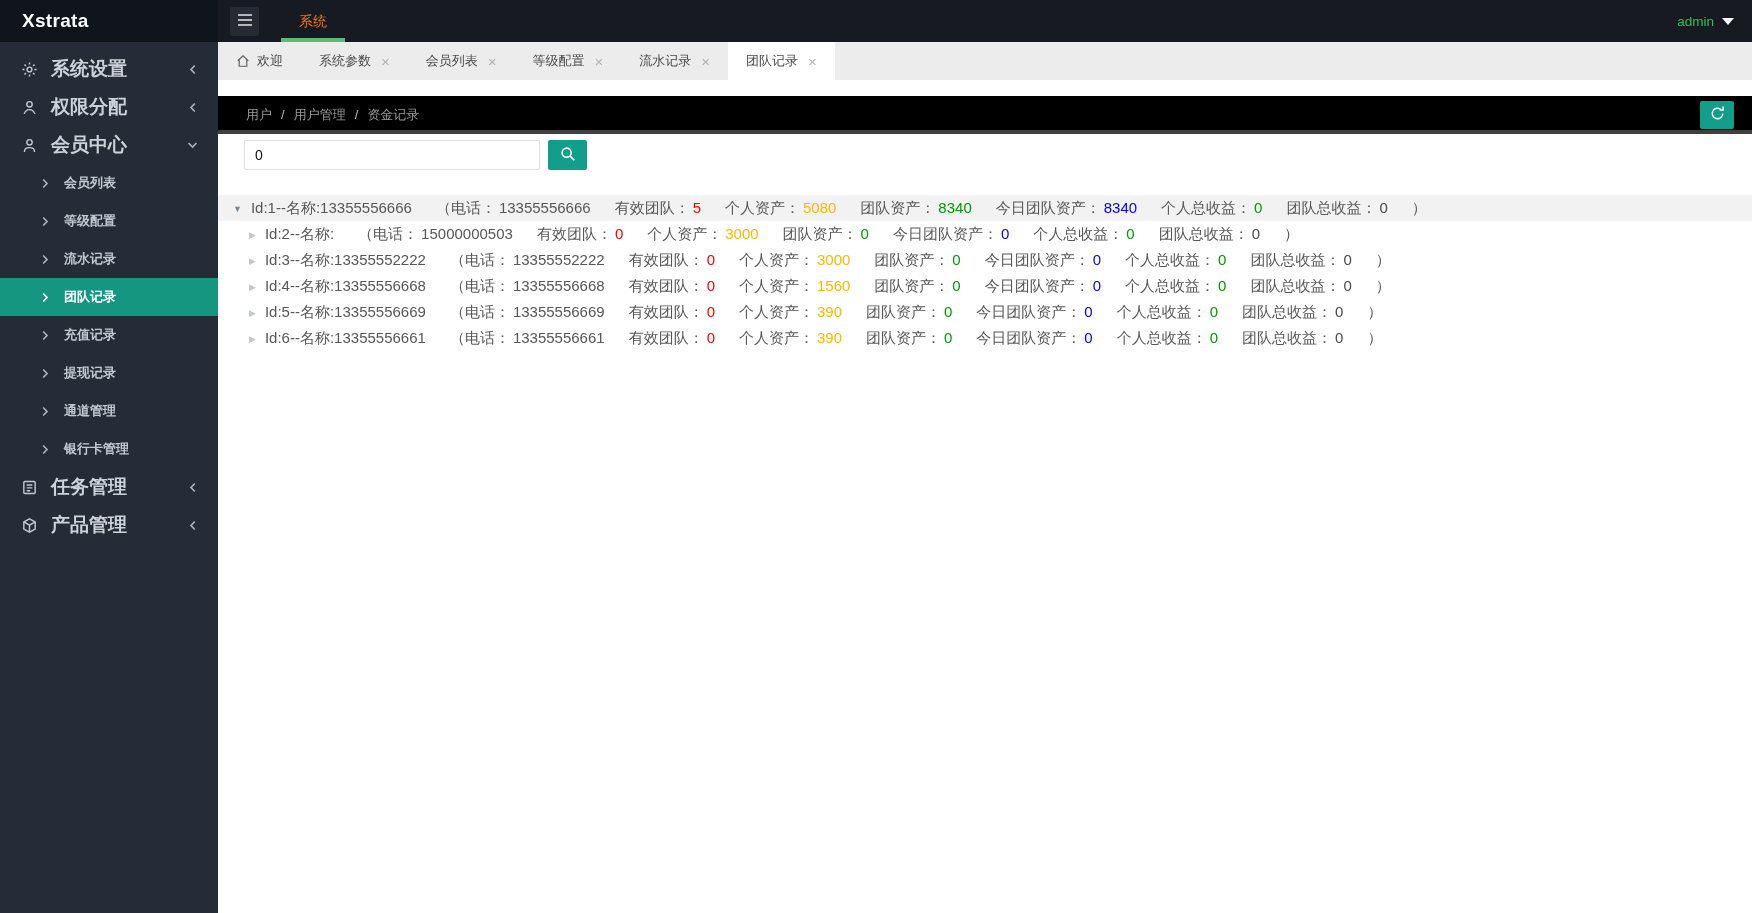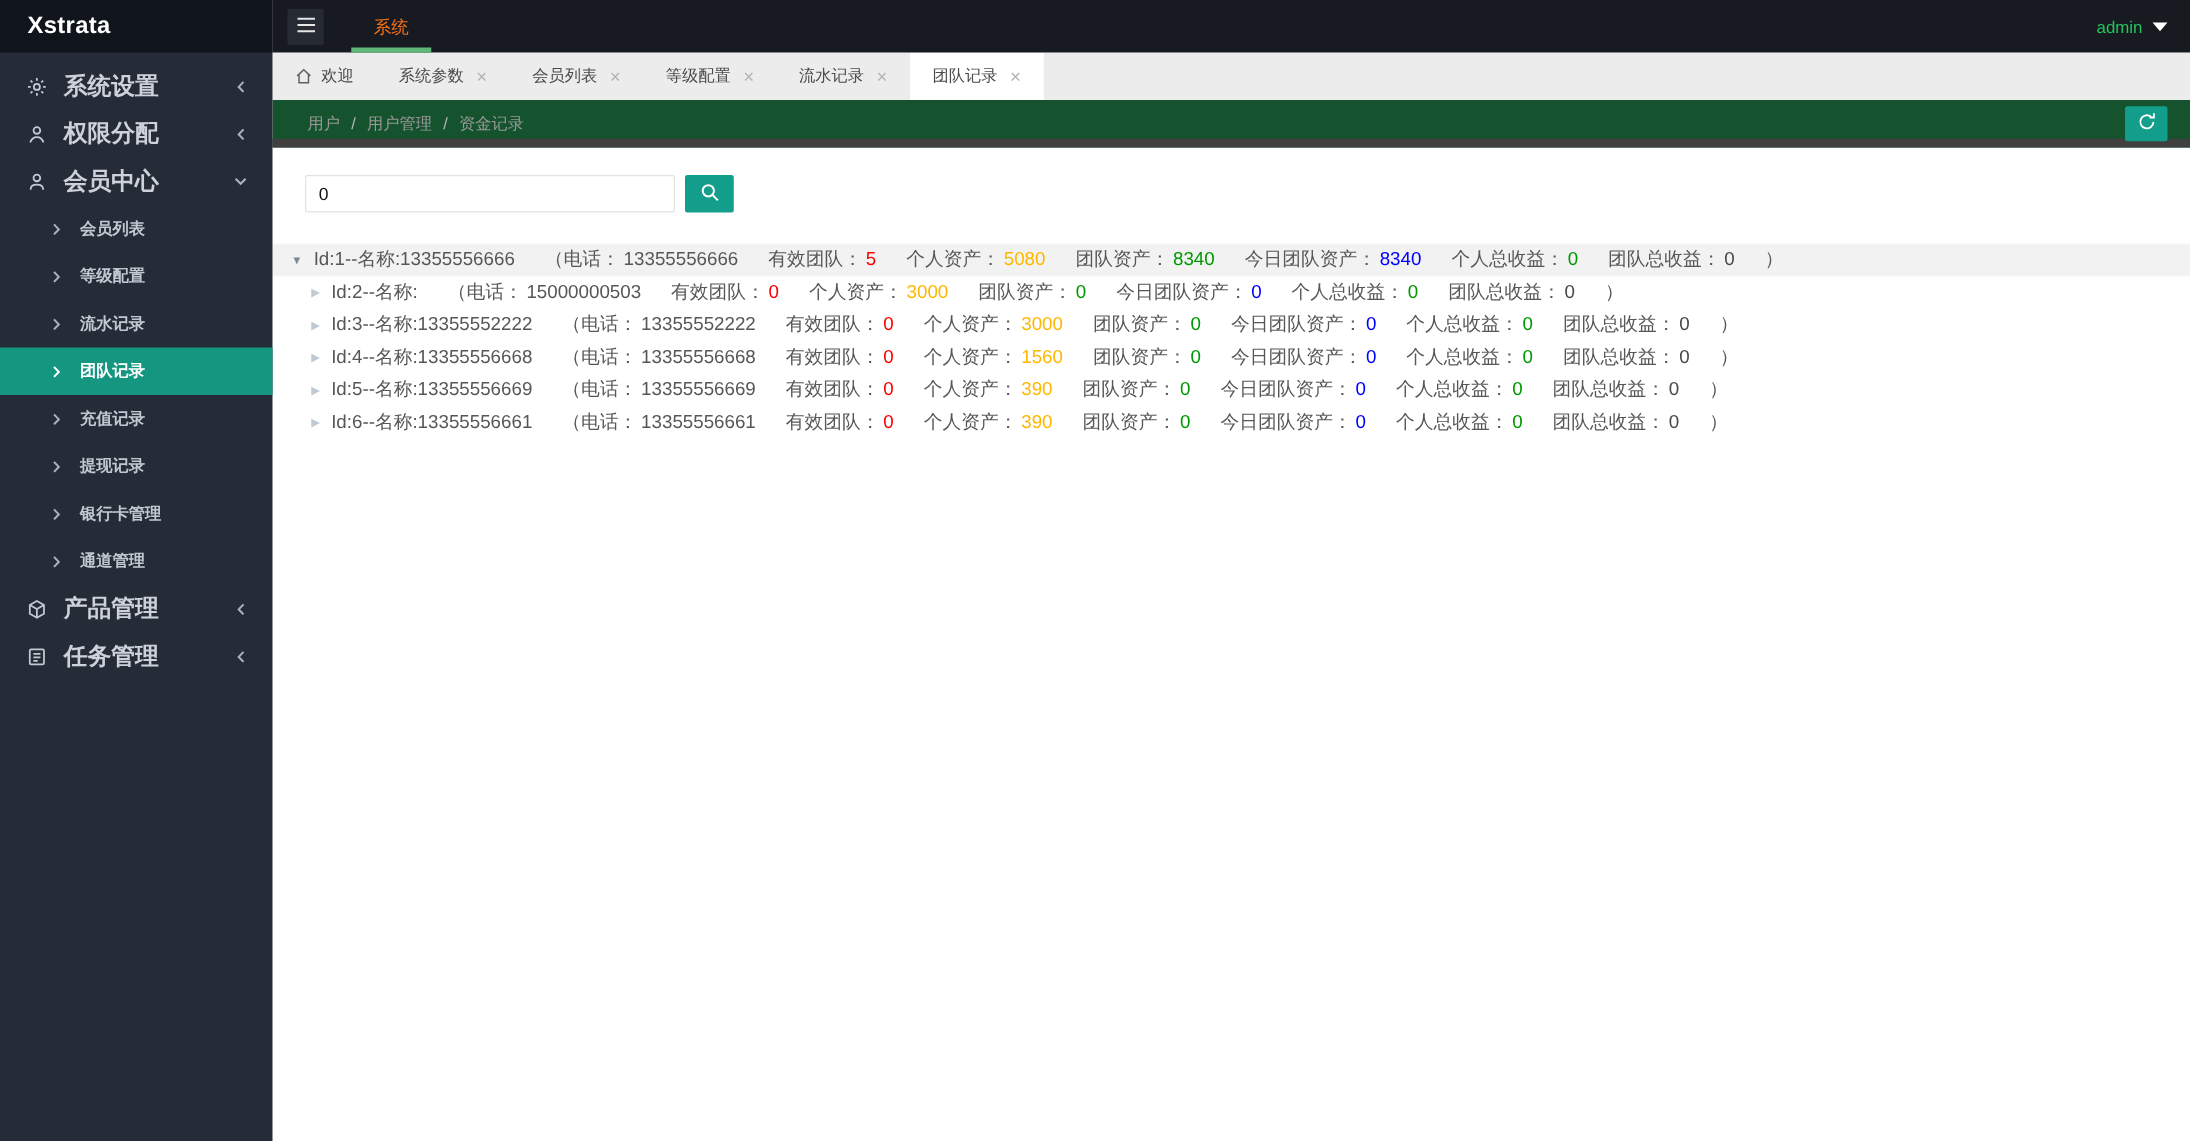--- a/index.html
+++ b/index.html
@@ -30,22 +30,22 @@
   .user{margin-left:auto;margin-right:18px;color:#22c55e;font-size:13.5px;display:flex;align-items:center;gap:8px;cursor:pointer}
   .caret{width:0;height:0;border-left:6px solid transparent;border-right:6px solid transparent;border-top:7px solid #fff}
   
   .tabbar{position:fixed;left:218px;right:0;top:42px;height:38px;background:#ececec;
     display:flex;font-size:13px;color:#4a4a4a;z-index:14}
   .tab{display:flex;align-items:center;padding:13px 18px;cursor:pointer;white-space:nowrap}
   .tab.active{background:#fff}
   .tab .hic{display:inline-flex;margin-right:7px}
   .tab .x{margin-left:10px;color:#b3b3b3;font-size:15px;line-height:1}
   
-  .crumbbar{position:fixed;left:218px;right:0;top:80px;height:38px;background:#14532d;
-    border-bottom:7px solid #404040;z-index:13}
+  .crumbbar{position:fixed;left:218px;right:0;top:96px;height:38px;background:#000000;
+    border-bottom:4px solid #404040;z-index:13}
   .breadcrumb{line-height:37px;padding-left:28px;font-size:13px;color:#999}
   .bc-sep{margin:0 9px;color:#b9b9b9}
   .refresh{position:absolute;right:18px;top:5px;width:34px;height:28px;background:#129e8b;
     border:none;border-radius:2px;cursor:pointer;display:inline-flex;align-items:center;justify-content:center}
   
   .content{position:fixed;left:218px;right:0;top:119px;bottom:0;background:#fff;overflow:hidden}
   .searchrow{display:flex;align-items:center;margin:21px 0 0 26px}
   #search-input{width:296px;height:30px;border:1px solid #e2e2e2;border-radius:2px;padding:0 10px;
     font-size:14px;color:#111;outline:none;font-family:inherit}
   .searchbtn{width:39px;height:30px;margin-left:8px;background:#129e8b;border:none;border-radius:2px;
@@ -161,53 +161,53 @@
             </svg>
           </span>
           <span class="lbl">提现记录</span>
         </div>
         <div class="s-item">
           <span class="chev">
             <svg width="10" height="11" viewBox="0 0 10 11" fill="none" stroke="currentColor" stroke-width="1.7">
               <path d="M3.2 1.5L7 5.5l-3.8 4"></path>
             </svg>
           </span>
+          <span class="lbl">通道管理</span>
+        </div>
+        <div class="s-item">
+          <span class="chev">
+            <svg width="10" height="11" viewBox="0 0 10 11" fill="none" stroke="currentColor" stroke-width="1.7">
+              <path d="M3.2 1.5L7 5.5l-3.8 4"></path>
+            </svg>
+          </span>
           <span class="lbl">银行卡管理</span>
         </div>
-        <div class="s-item">
-          <span class="chev">
-            <svg width="10" height="11" viewBox="0 0 10 11" fill="none" stroke="currentColor" stroke-width="1.7">
-              <path d="M3.2 1.5L7 5.5l-3.8 4"></path>
-            </svg>
-          </span>
-          <span class="lbl">通道管理</span>
-        </div>
+      </div>
+      <div class="m-item">
+        <span class="ic">
+          <svg width="17" height="17" viewBox="0 0 24 24" fill="none" stroke="currentColor" stroke-width="2">
+            <rect x="4" y="3.5" width="16" height="17" rx="1.5"></rect>
+            <path d="M8 8.5h8M8 12.5h8M8 16.5h5"></path>
+          </svg>
+        </span>
+        <span class="lbl">任务管理</span>
+        <span class="arr">
+          <svg width="10" height="11" viewBox="0 0 10 11" fill="none" stroke="currentColor" stroke-width="1.7">
+            <path d="M6.8 1.5L3 5.5l3.8 4"></path>
+          </svg>
+        </span>
       </div>
       <div class="m-item">
         <span class="ic">
           <svg width="17" height="17" viewBox="0 0 24 24" fill="none" stroke="currentColor" stroke-width="2">
             <path d="M12 2.5l8 4.5v10l-8 4.5-8-4.5V7l8-4.5z"></path>
             <path d="M4 7l8 4.5L20 7M12 11.5V21"></path>
           </svg>
         </span>
         <span class="lbl">产品管理</span>
-        <span class="arr">
-          <svg width="10" height="11" viewBox="0 0 10 11" fill="none" stroke="currentColor" stroke-width="1.7">
-            <path d="M6.8 1.5L3 5.5l3.8 4"></path>
-          </svg>
-        </span>
-      </div>
-      <div class="m-item">
-        <span class="ic">
-          <svg width="17" height="17" viewBox="0 0 24 24" fill="none" stroke="currentColor" stroke-width="2">
-            <rect x="4" y="3.5" width="16" height="17" rx="1.5"></rect>
-            <path d="M8 8.5h8M8 12.5h8M8 16.5h5"></path>
-          </svg>
-        </span>
-        <span class="lbl">任务管理</span>
         <span class="arr">
           <svg width="10" height="11" viewBox="0 0 10 11" fill="none" stroke="currentColor" stroke-width="1.7">
             <path d="M6.8 1.5L3 5.5l3.8 4"></path>
           </svg>
         </span>
       </div>
     </nav>
 </aside>
 
 <header class="topbar">

